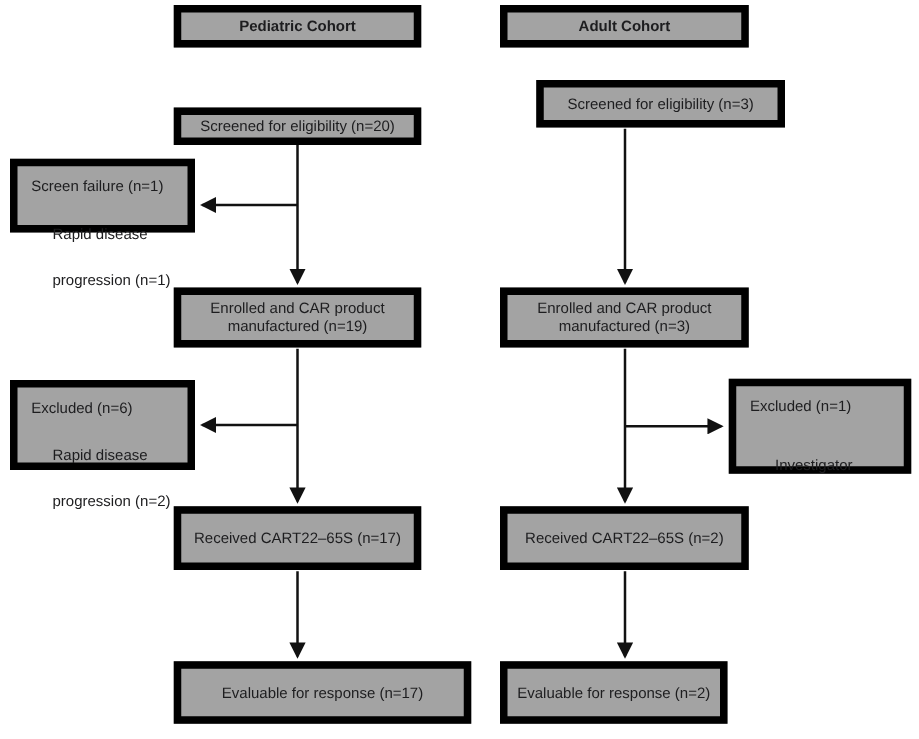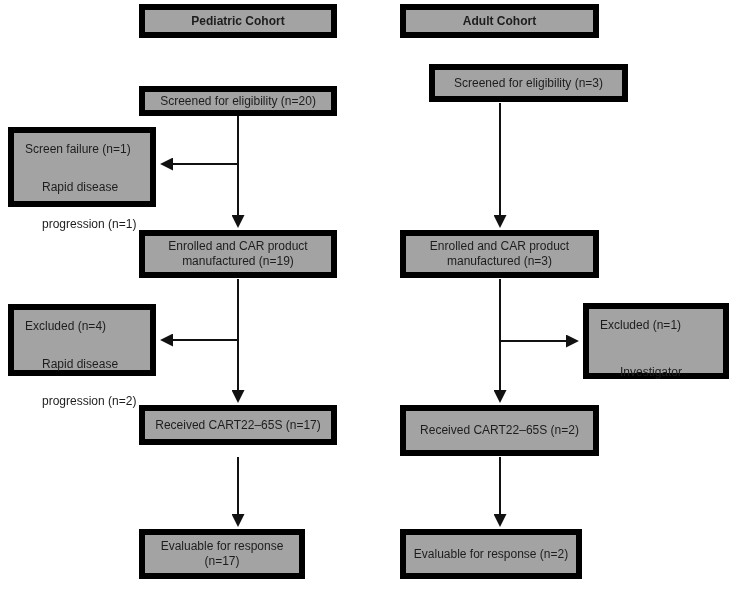--- a/index.html
+++ b/index.html
@@ -70,42 +70,42 @@
   </svg>
 
   <div class="box header" style="left:139px; top:4px; width:198px; height:34px;">
     <span>Pediatric Cohort</span>
   </div>
 
   <div class="box" style="left:139px; top:64px; width:198px; height:30px;margin-top:22px;">
     <span>Screened for eligibility (n=20)</span>
   </div>
 
-  <div class="box side" style="left:8px; top:127px; width:148px; height:80px;">
+  <div class="box side" style="left:8px; top:127px; width:148px; height:59px;">
     <span>Screen failure (n=1)</span>
     <span class="indent">Rapid disease</span>
     <span class="indent">progression (n=1)</span>
   </div>
 
   <div class="box" style="left:139px; top:230px; width:198px; height:48px;">
     <span>Enrolled and CAR product</span>
     <span>manufactured (n=19)</span>
   </div>
 
   <div class="box side" style="left:8px; top:304px; width:148px; height:72px;">
-    <span>Excluded (n=4)</span>
+    <span>Excluded (n=6)</span>
     <span class="indent">Rapid disease</span>
     <span class="indent">progression (n=2)</span>
   </div>
 
-  <div class="box" style="left:139px; top:405px; width:198px; height:40px;">
+  <div class="box" style="left:139px; top:405px; width:198px; height:51px;">
     <span>Received CART22–65S (n=17)</span>
   </div>
 
-  <div class="box" style="left:139px; top:529px; width:166px; height:50px;">
+  <div class="box" style="left:139px; top:529px; width:238px; height:50px;">
     <span>Evaluable for response (n=17)</span>
   </div>
 
   <div class="box header" style="left:400px; top:4px; width:199px; height:34px;">
     <span>Adult Cohort</span>
   </div>
 
   <div class="box" style="left:400px; top:64px; width:199px; height:38px;margin-left:29px;">
     <span>Screened for eligibility (n=3)</span>
   </div>

